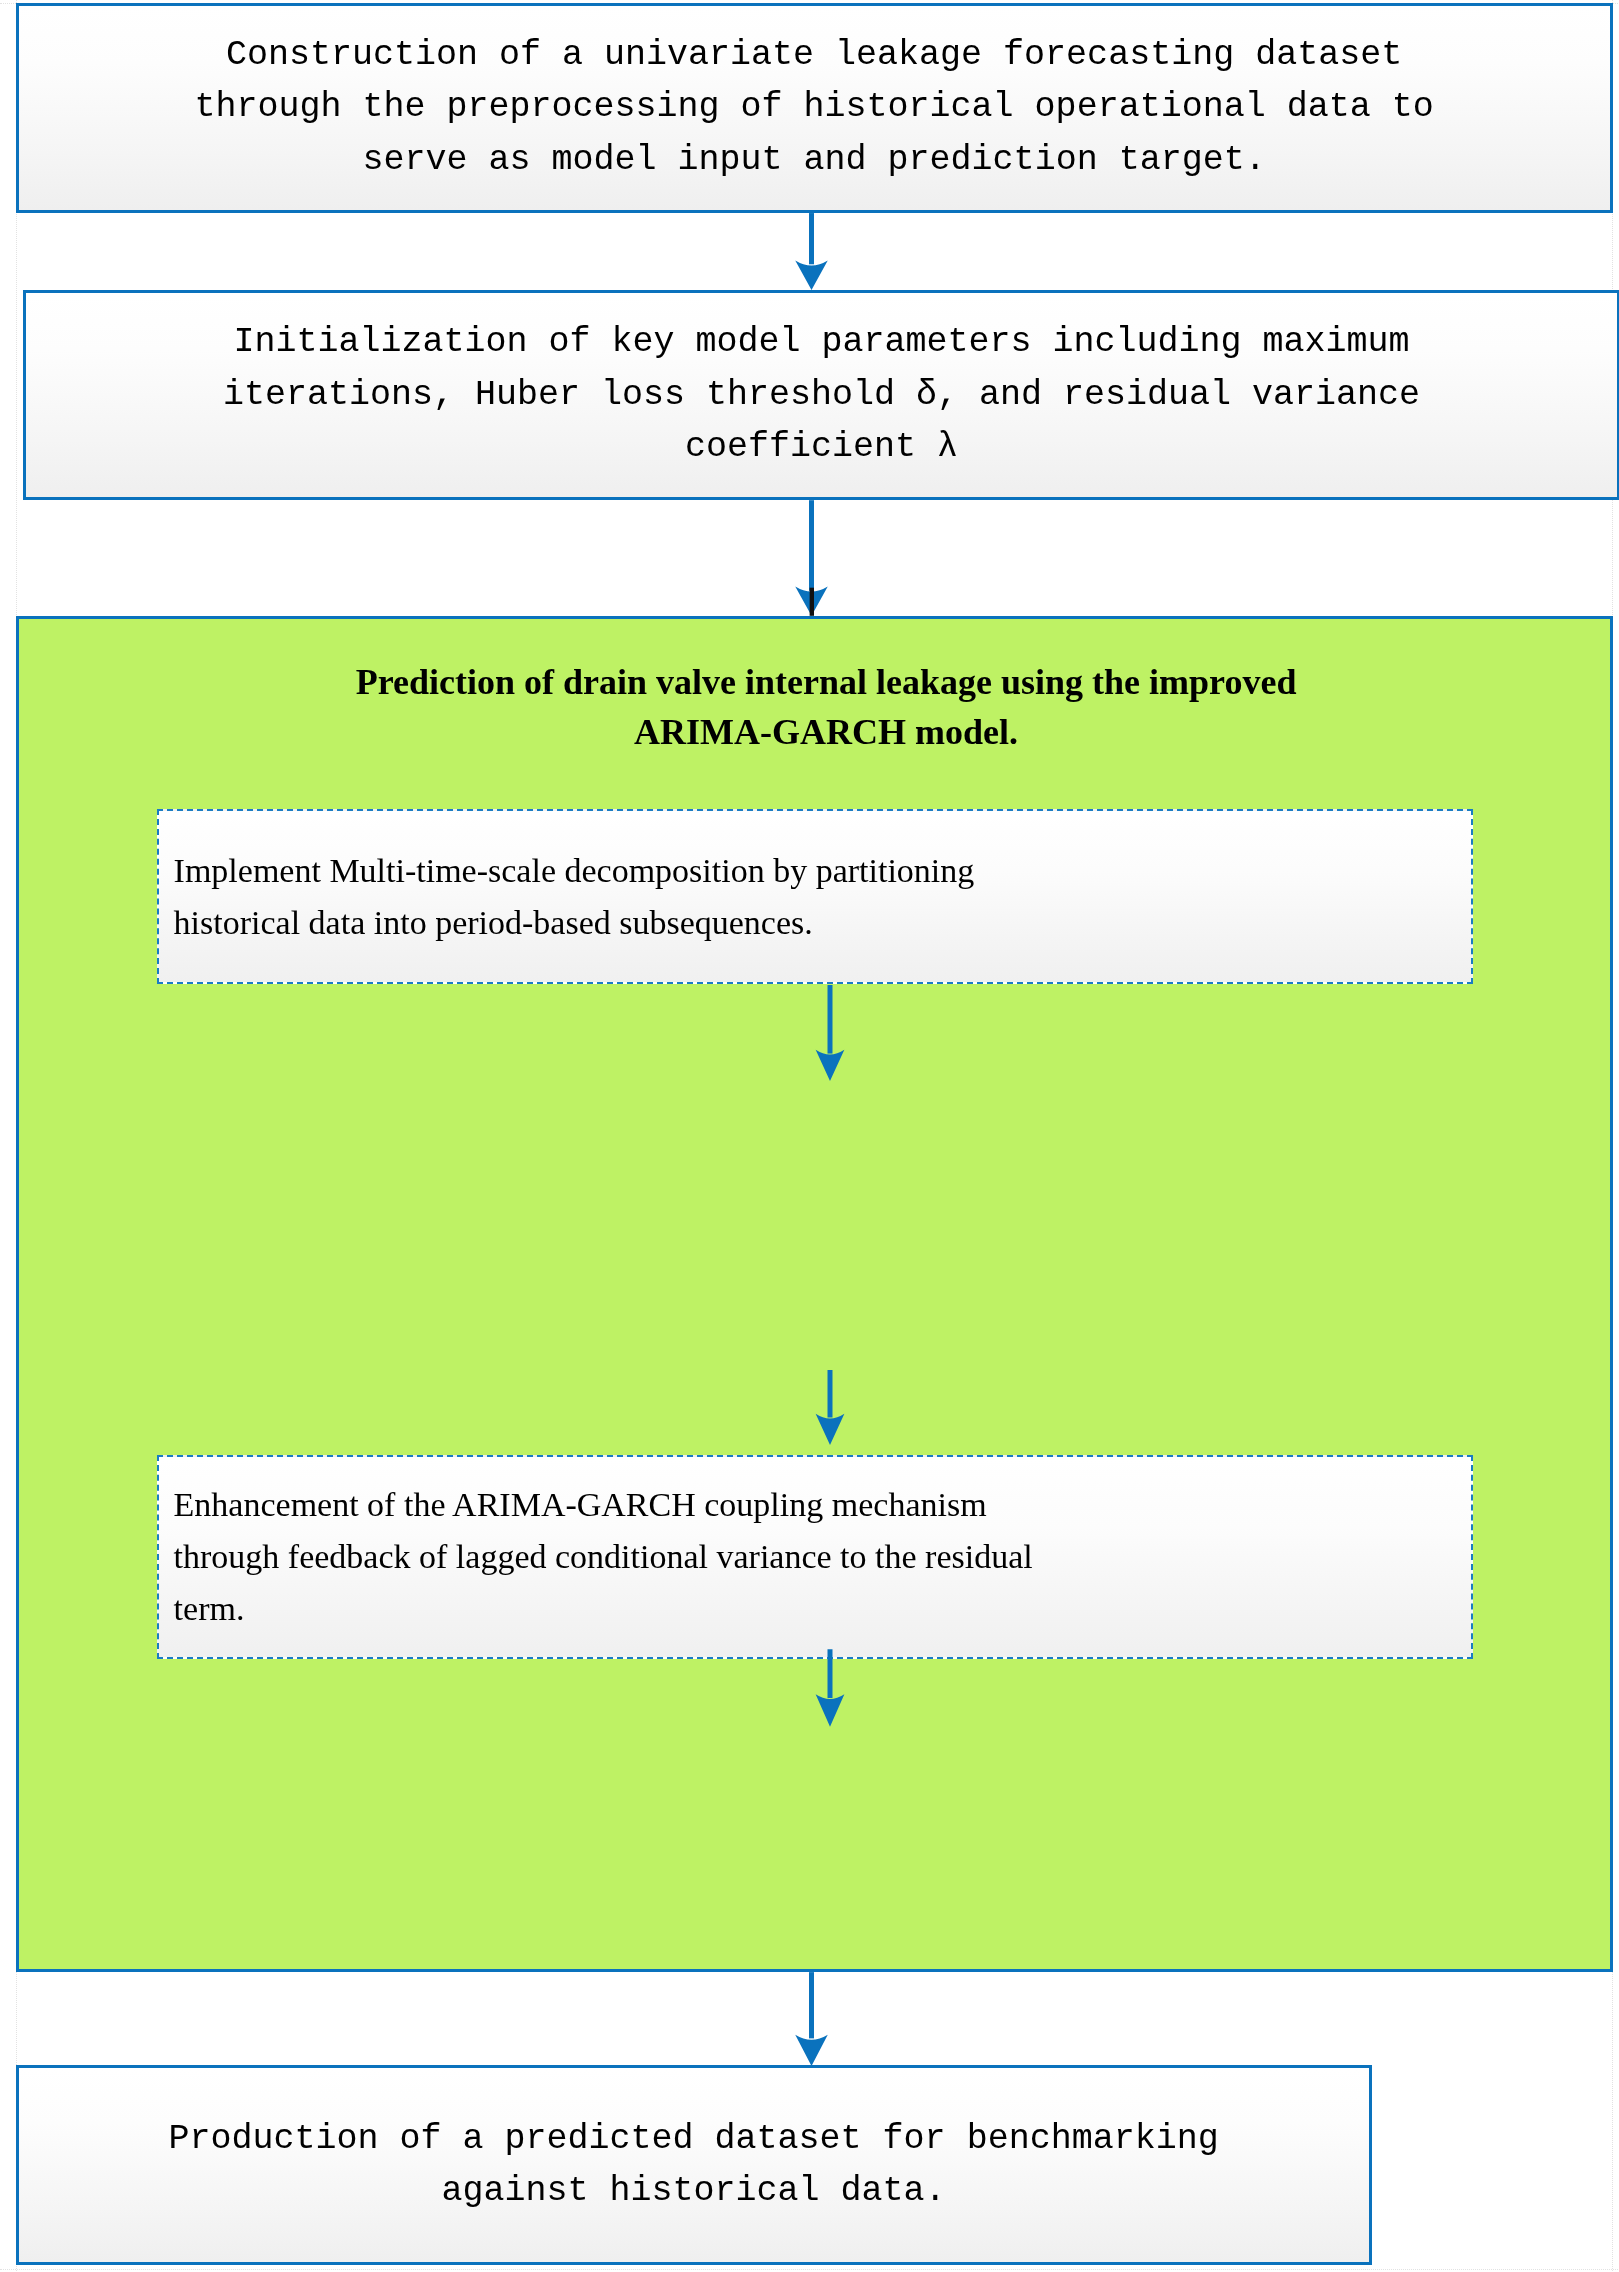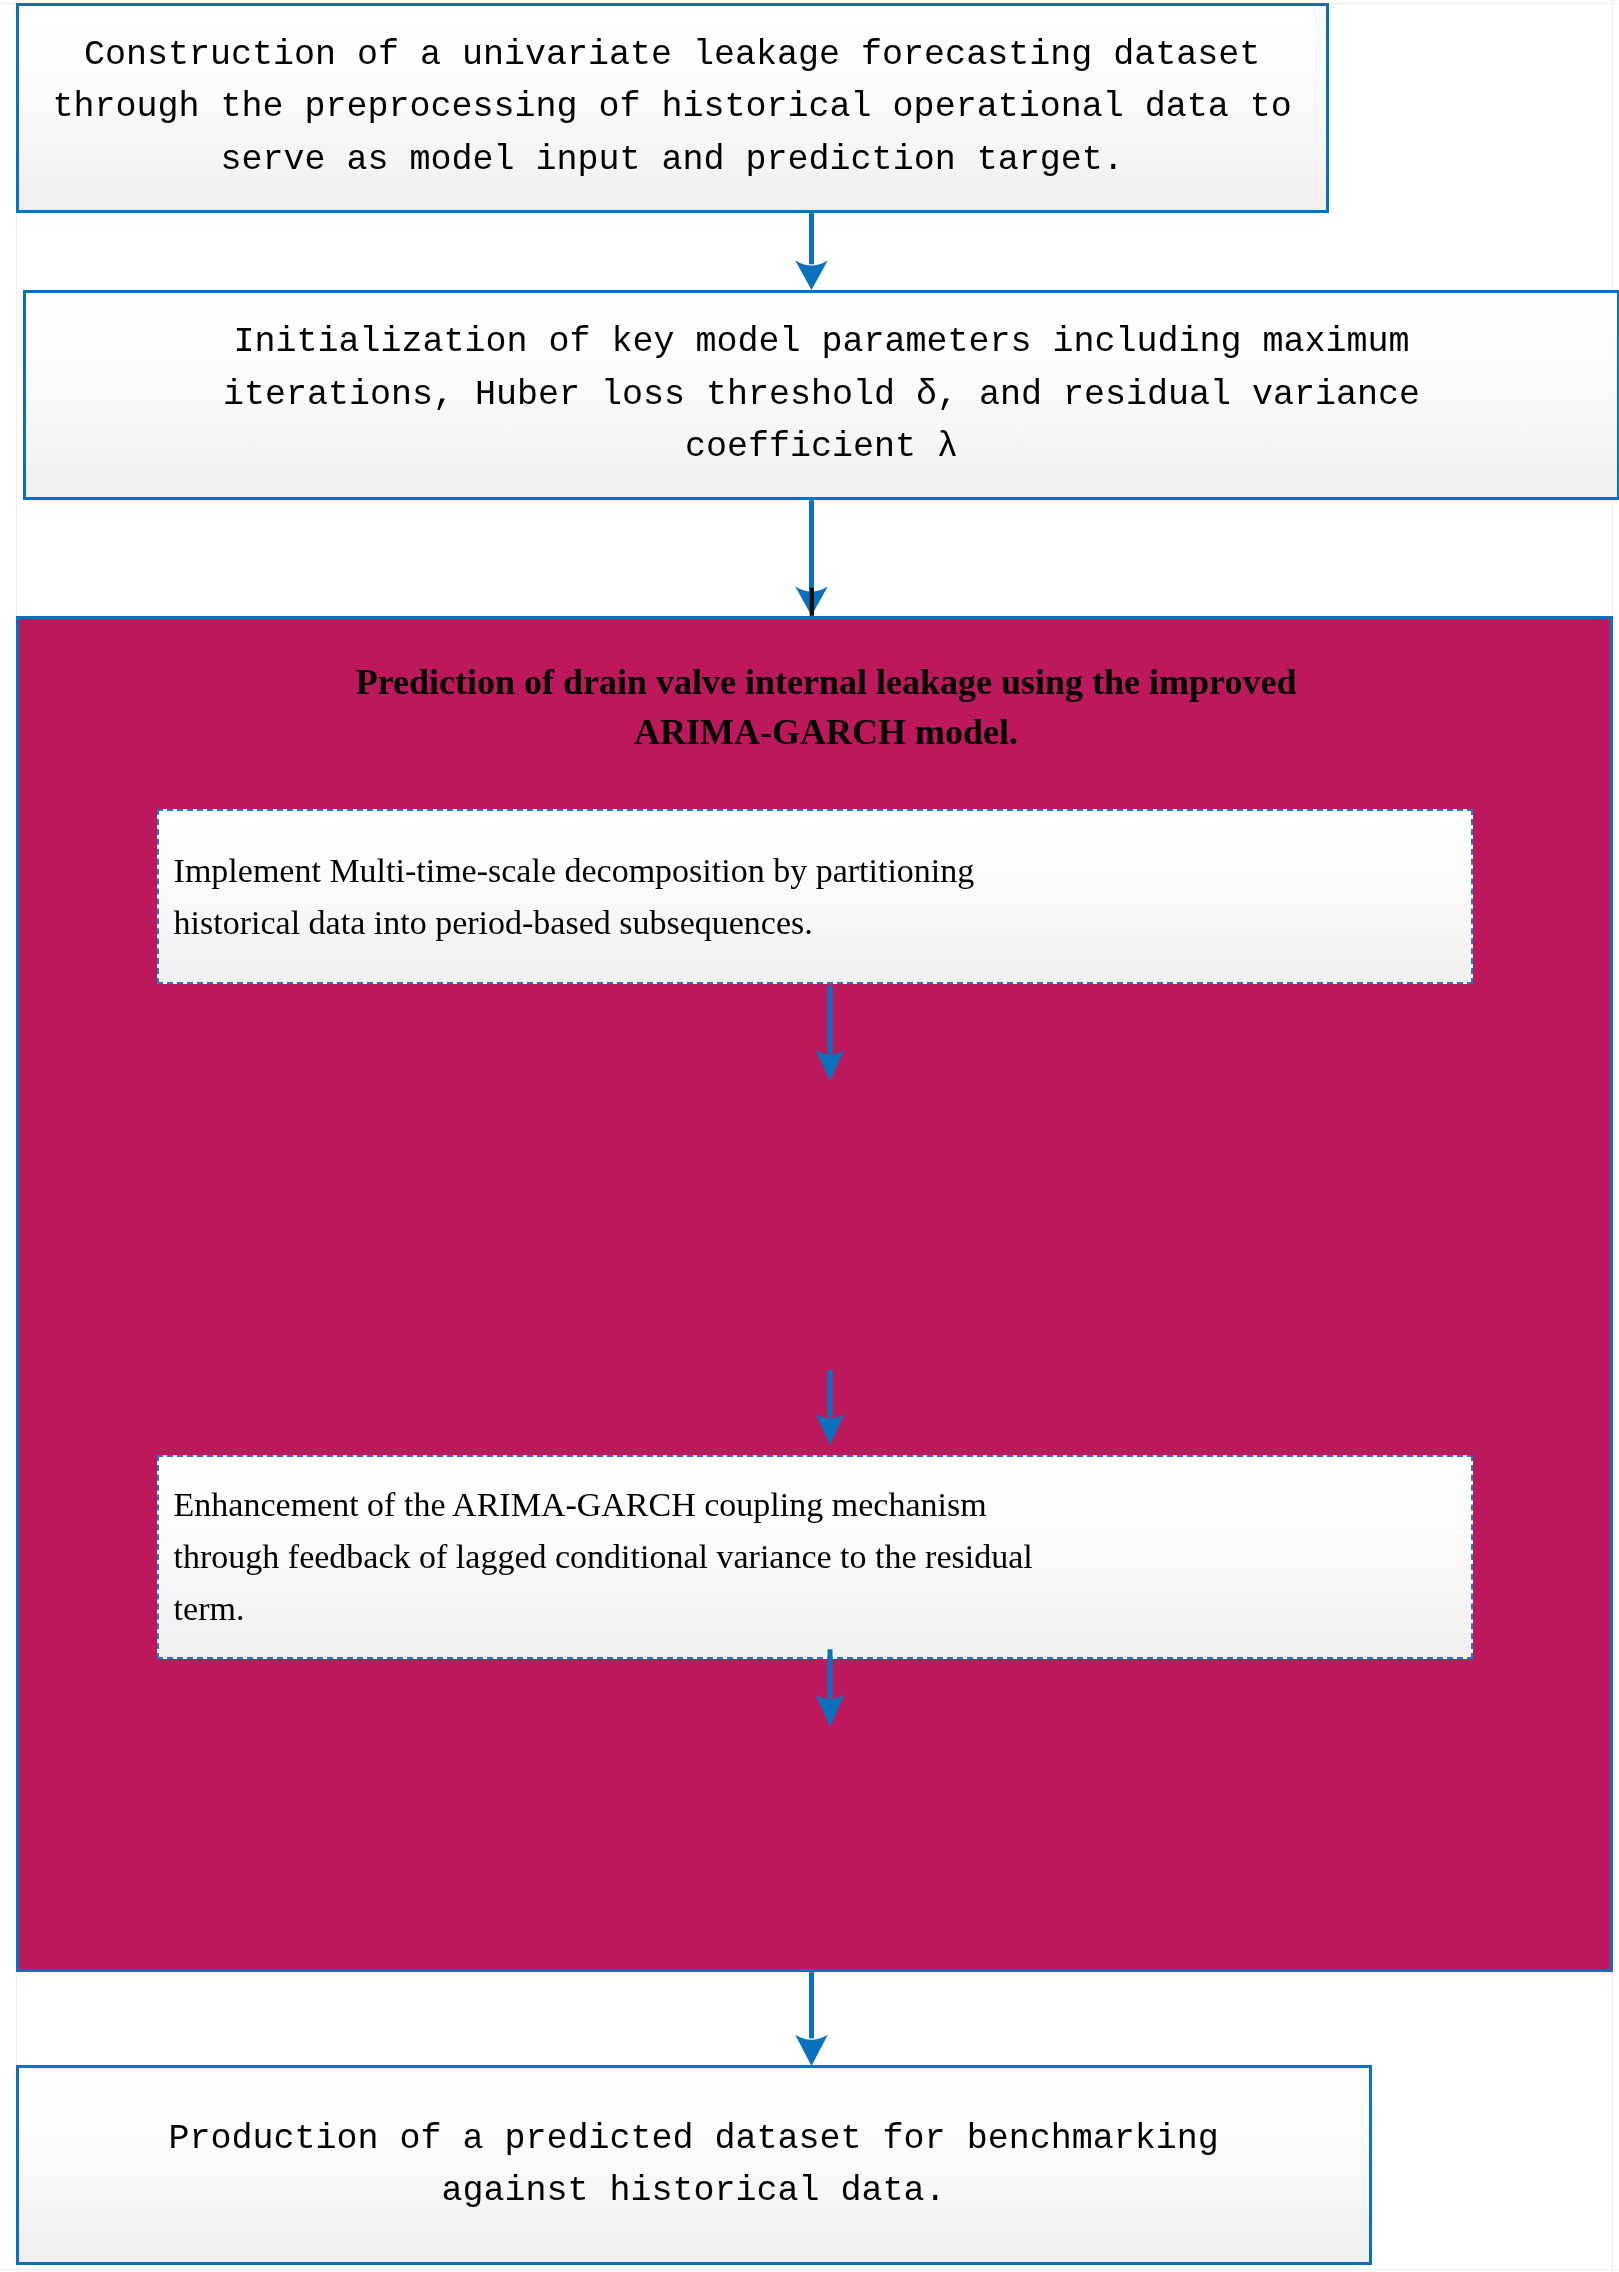--- a/index.html
+++ b/index.html
@@ -38,21 +38,21 @@
     position: absolute;
     box-sizing: border-box;
     border: 3.1px solid #0a72bd;
     background: linear-gradient(to bottom, #ffffff 0%, #fdfdfd 28%, #f5f5f5 72%, #efefef 100%);
     display: flex;
     flex-direction: column;
     align-items: center;
     justify-content: center;
   }
   .node.plain-bg {
-    background: #be185d;
+    background: #bef264;
   }
 
   .node-text {
     width: 100%;
     text-align: center;
     color: #000000;
     font-family: "Liberation Mono", "DejaVu Sans Mono", monospace;
     font-size: 35px;
     line-height: 1.50;
     letter-spacing: 0px;
@@ -109,21 +109,21 @@
   }
 </style>
 </head>
 <body>
 
 <div class="guide-v" style="left:15.6px;"></div>
 <div class="guide-v" style="left:1612px;"></div>
 <div class="guide-h" style="top:2.5px;"></div>
 <div class="guide-h" style="top:2269px;"></div>
 
-<div class="node" style="left:15.6px; top:2.5px; width:1313px; height:210px;">
+<div class="node" style="left:15.6px; top:2.5px; width:1597px; height:210px;">
   <div class="node-text">Construction of a univariate leakage forecasting dataset
 through the preprocessing of historical operational data to
 serve as model input and prediction target.</div>
 </div>
 
 <div class="arrow" style="left:794px; top:213px; width:35px; height:77px;">
   <svg width="35" height="77" viewBox="0 0 56 123" aria-hidden="true">
     <rect x="24" y="0" width="8" height="82" fill="#0a72bd"></rect>
     <path d="M 2 76 Q 28 92 54 76 L 28 123 Z" fill="#0a72bd"></path>
   </svg>

